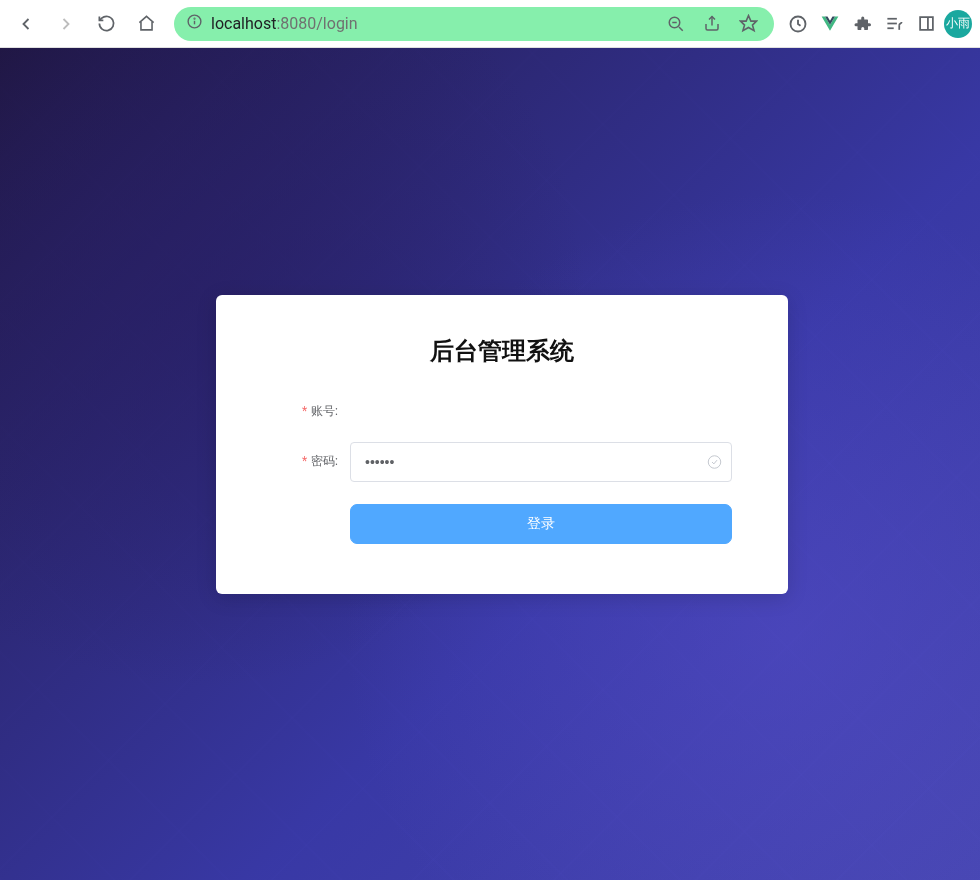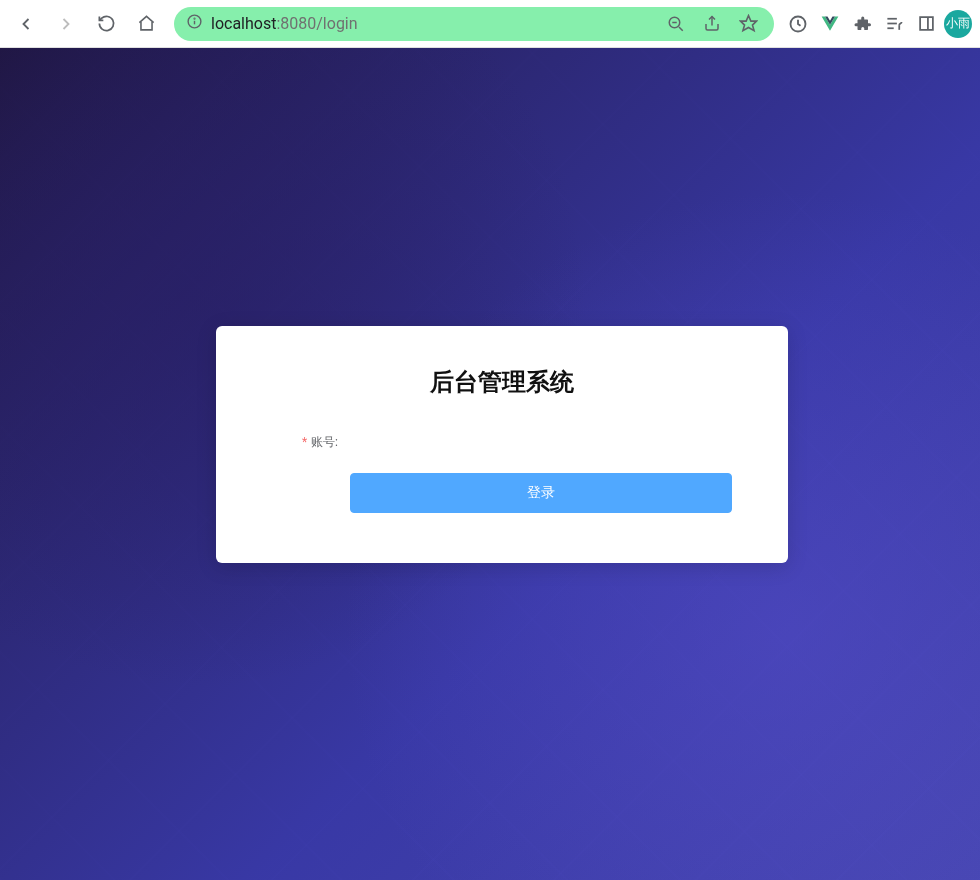--- a/index.html
+++ b/index.html
@@ -168,20 +168,21 @@
       font-size: 14px;
       cursor: pointer;
       border: 1px solid #dcdfe6;
       background: #fff;
       color: #606266;
     }
     .btn.primary {
       background: #50a8ff;
       border-color: #50a8ff;
       color: #fff;
+      border-radius: 7px;
     }
   </style>
 </head>
 <body>
 
 <div class="browser-chrome">
   <div class="nav-btn">
     <svg width="20" height="20" viewBox="0 0 24 24" fill="none" stroke="currentColor" stroke-width="2.2">
         <path d="M15 18l-6-6 6-6"></path>
       </svg>
@@ -274,18 +275,32 @@
 <div class="page">
   <div class="login-card">
     <h1 class="card-title">后台管理系统</h1>
 
     <div class="form-row">
       <label class="form-label">
         <span class="required">*</span><span>账号:</span>
       </label>
     </div>
 
+    <div class="form-row">
+      <label class="form-label">
+        <span class="required">*</span><span>密码:</span>
+      </label>
+      <div class="input-wrap">
+        <input class="text-input" type="password" value="••••••" style="">
+        <span class="input-suffix">
+          <svg width="15" height="15" viewBox="0 0 24 24" fill="none" stroke="currentColor" stroke-width="1.5">
+              <circle cx="12" cy="12" r="10"></circle>
+              <path d="M8 12l3 3 5-6"></path>
+            </svg>
+        </span>
+      </div>
+    </div>
 
     <div class="button-row">
       <button class="btn primary">登录</button>
     </div>
   </div>
 </div>
 
 </body></html>

